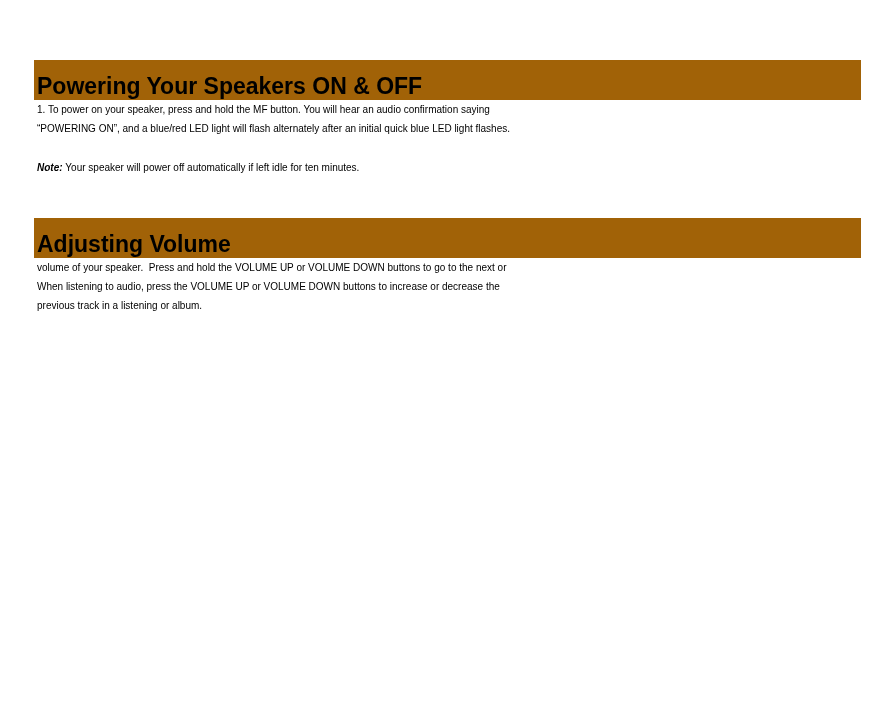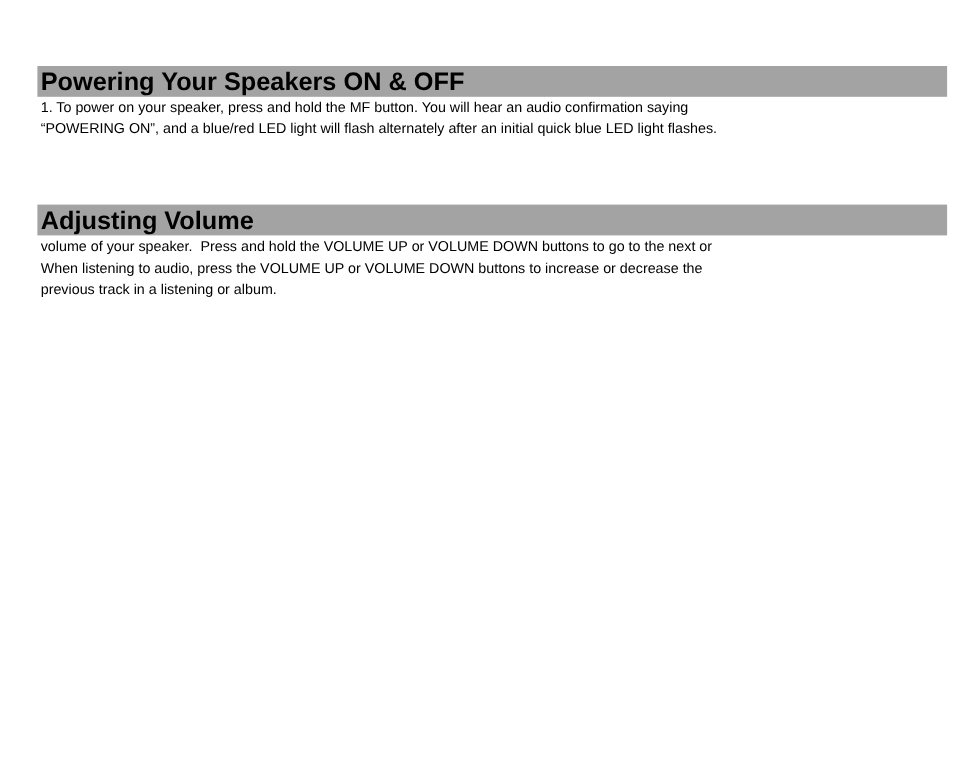--- a/index.html
+++ b/index.html
@@ -21,33 +21,33 @@
     background: #ffffff;
     overflow: hidden;
   }
   .doc-body {
     position: absolute;
     left: 34px;
     top: 60px;
     width: 827px;
   }
   .section-heading {
-    background: #a3a3a3;
+    background: #a16207;
     font-size: 23px;
     font-weight: bold;
     line-height: 28px;
     height: 28px;
-    padding: 0 0 0 3px;
+    padding: 12px 0 0 3px;
     margin: 0;
     white-space: nowrap;
     letter-spacing: 0;
   }
   .section-body {
     padding-left: 3px;
-    font-size: 13px;
+    font-size: 10px;
     line-height: 19.4px;
     margin: 0;
   }
   .para {
     margin: 0;
   }
   .para-line {
     margin: 0;
   }
   .spacer-line {
@@ -68,20 +68,23 @@
   <div class="doc-body">
 
     <div class="section">
       <h2 class="section-heading">Powering Your Speakers ON &amp; OFF</h2>
       <div class="section-body">
         <div class="para">
           <div class="para-line">1. To power on your speaker, press and hold the MF button. You will hear an audio confirmation saying</div>
           <div class="para-line">“POWERING ON”, and a blue/red LED light will flash alternately after an initial quick blue LED light flashes.</div>
         </div>
         <div class="spacer-line"></div>
+        <div class="para">
+          <span class="note-label">Note:</span><span>&nbsp;</span><span>Your speaker will power off automatically if left idle for ten minutes.</span>
+        </div>
       </div>
     </div>
 
     <div class="gap-before-heading-2"></div>
 
     <div class="section" style="margin-top:4px">
       <h2 class="section-heading">Adjusting Volume</h2>
       <div class="section-body">
         <div class="para">
           <div class="para-line">volume of your speaker.&nbsp; Press and hold the VOLUME UP or VOLUME DOWN buttons to go to the next or</div>

